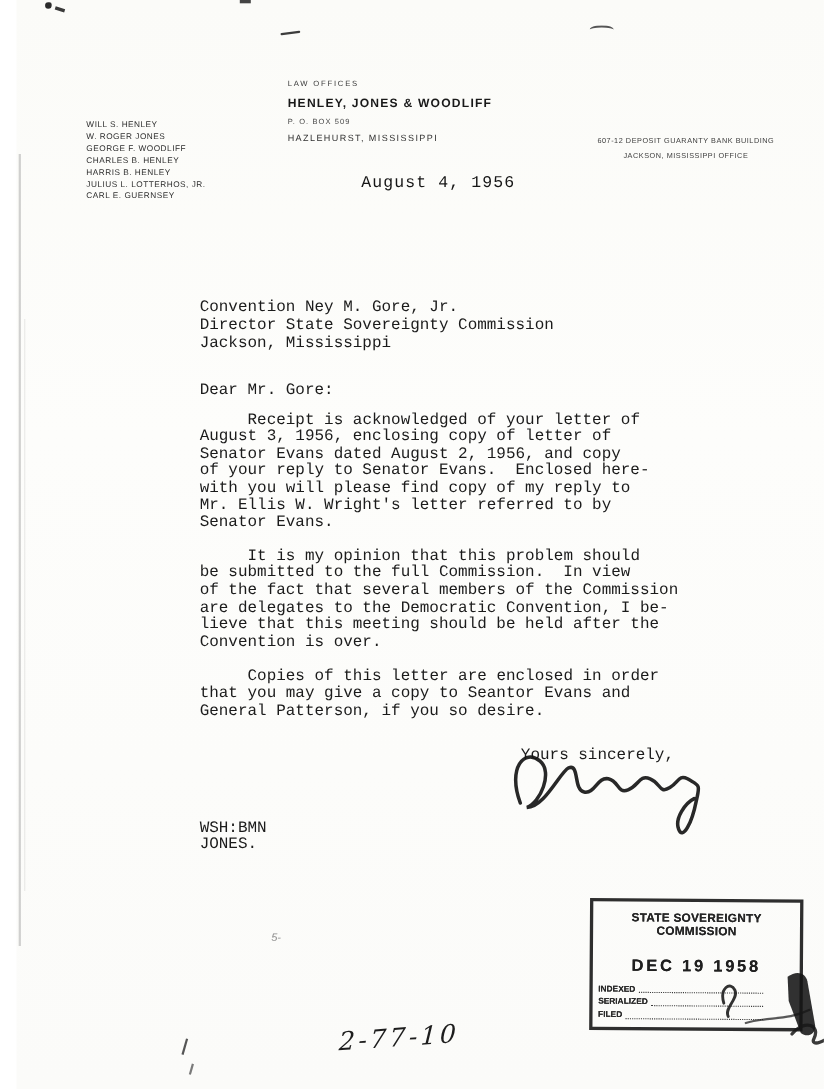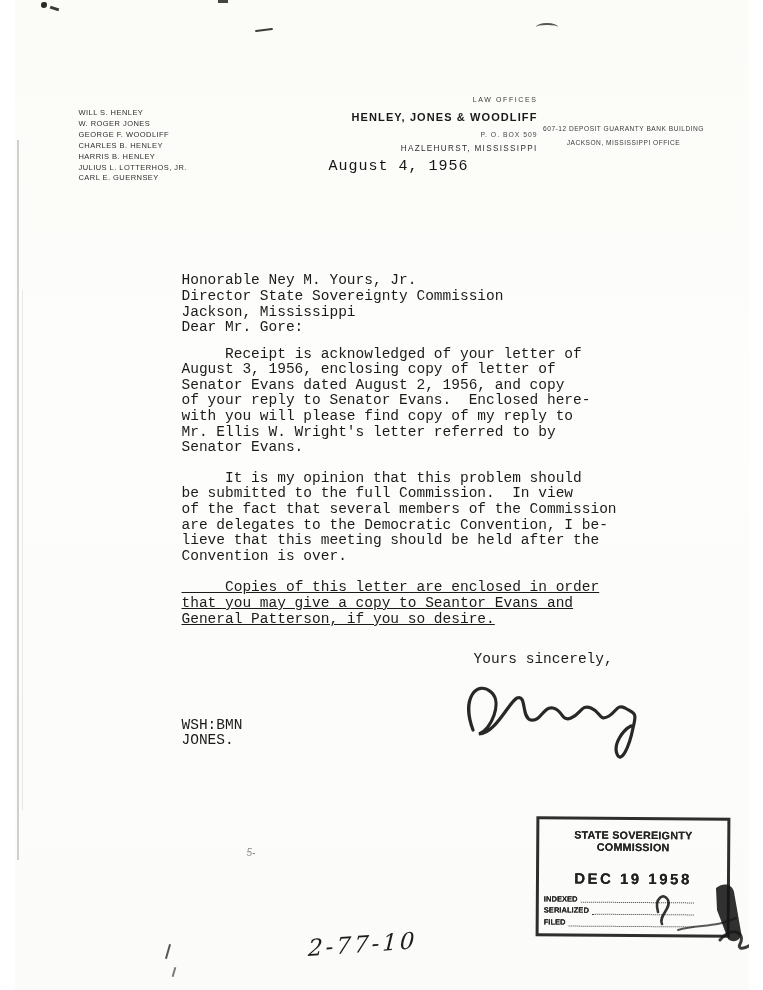--- a/index.html
+++ b/index.html
@@ -24,45 +24,45 @@
   .edge-line-2 { left:7px; top:290px; width:1px; height:520px; background:rgba(55,55,55,.10); }
   .right-band { left:747px; top:0; width:16px; height:990px; background:rgba(120,120,120,.07); }
   .slash-1 { left:152px; top:944px; width:2px; height:15px; background:#555; transform:rotate(16deg); }
   .slash-2 { left:158px; top:967px; width:2px; height:10px; background:#7a7a7a; transform:rotate(16deg); }
 
   
   .attorneys {
     position:absolute; left:64px; top:108px;
     font-size:7.5px; line-height:10.9px; letter-spacing:.45px; color:#2e2e2e;
   }
-  .center-head { position:absolute; left:247px; top:96px; width:276px; text-align:right; }
+  .center-head { position:absolute; left:247px; top:73px; width:276px; text-align:left; }
   .law-offices { font-size:7px; letter-spacing:1.6px; color:#3a3a3a; }
   .firm-name { font-size:11px; font-weight:bold; letter-spacing:1.1px; margin-top:8px; color:#191919; }
   .po-box { font-size:6.8px; letter-spacing:1px; margin-top:8px; color:#474747; }
   .firm-city { font-size:8.2px; letter-spacing:1.3px; margin-top:6px; color:#2f2f2f; }
   .right-head {
     position:absolute; left:500px; top:122px; width:218px; text-align:center;
     font-size:6.6px; letter-spacing:.5px; color:#3b3b3b; line-height:13.5px;
   }
   .date-line {
     position:absolute; left:314px; top:158px;
     font-family:"Liberation Mono", monospace; font-size:15px; letter-spacing:1px; color:#161616;text-align:right;
   }
 
   
   .letter-body {
     position:absolute; left:167px; top:272px; width:452px;
     font-family:"Liberation Mono", monospace; font-size:14.5px; line-height:15.6px; color:#1b1b1b;
   }
   .recipient div { line-height:16px; }
-  .salutation { margin-top:0; }
+  .salutation { margin-top:28px; }
   .para { white-space:pre-wrap; }
   .p1 { margin-top:11px; }
   .p2 { margin-top:15px; }
-  .p3 { margin-top:16px;text-decoration:underline; }
+  .p3 { margin-top:16px; }
   .valediction { margin-top:25px; margin-left:292px; }
   .initials { margin-top:50px; }
 
   
   .signature-svg { position:absolute; left:436px; top:668px; width:210px; height:112px; }
 
   
   .stamp {
     position:absolute; left:521px; top:817px; width:194px; height:120px;
     border:3px solid #2e2e2e; transform:rotate(.4deg);
@@ -123,21 +123,21 @@
 
   <div class="right-head">
     <div>607-12 DEPOSIT GUARANTY BANK BUILDING</div>
     <div>JACKSON, MISSISSIPPI OFFICE</div>
   </div>
 
   <div class="date-line">August 4, 1956</div>
 
   <div class="letter-body">
     <div class="recipient">
-      <div>Honorable Ney M. Yours, Jr.</div>
+      <div>Convention Ney M. Gore, Jr.</div>
       <div>Director State Sovereignty Commission</div>
       <div>Jackson, Mississippi</div>
     </div>
     <div class="salutation">Dear Mr. Gore:</div>
     <p class="para p1">     Receipt is acknowledged of your letter of
 August 3, 1956, enclosing copy of letter of
 Senator Evans dated August 2, 1956, and copy
 of your reply to Senator Evans.  Enclosed here-
 with you will please find copy of my reply to
 Mr. Ellis W. Wright's letter referred to by

